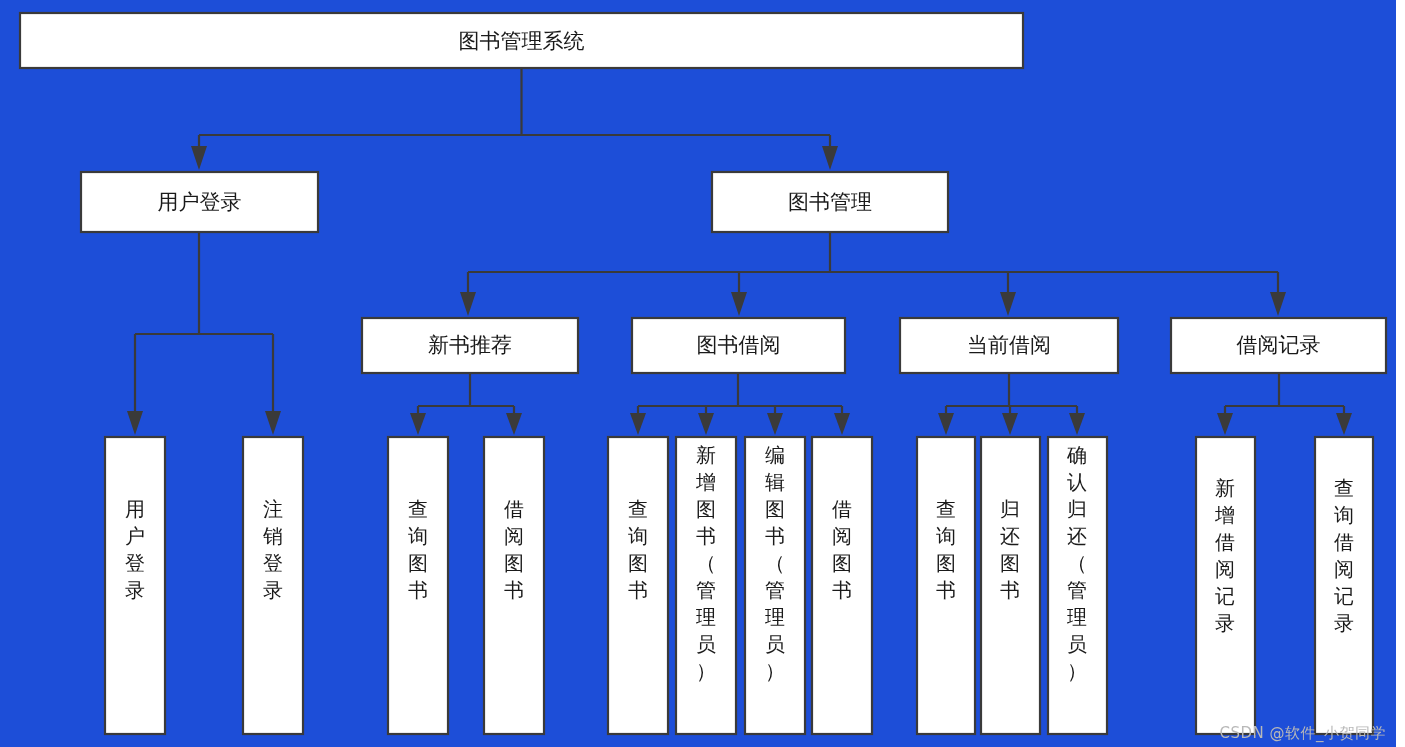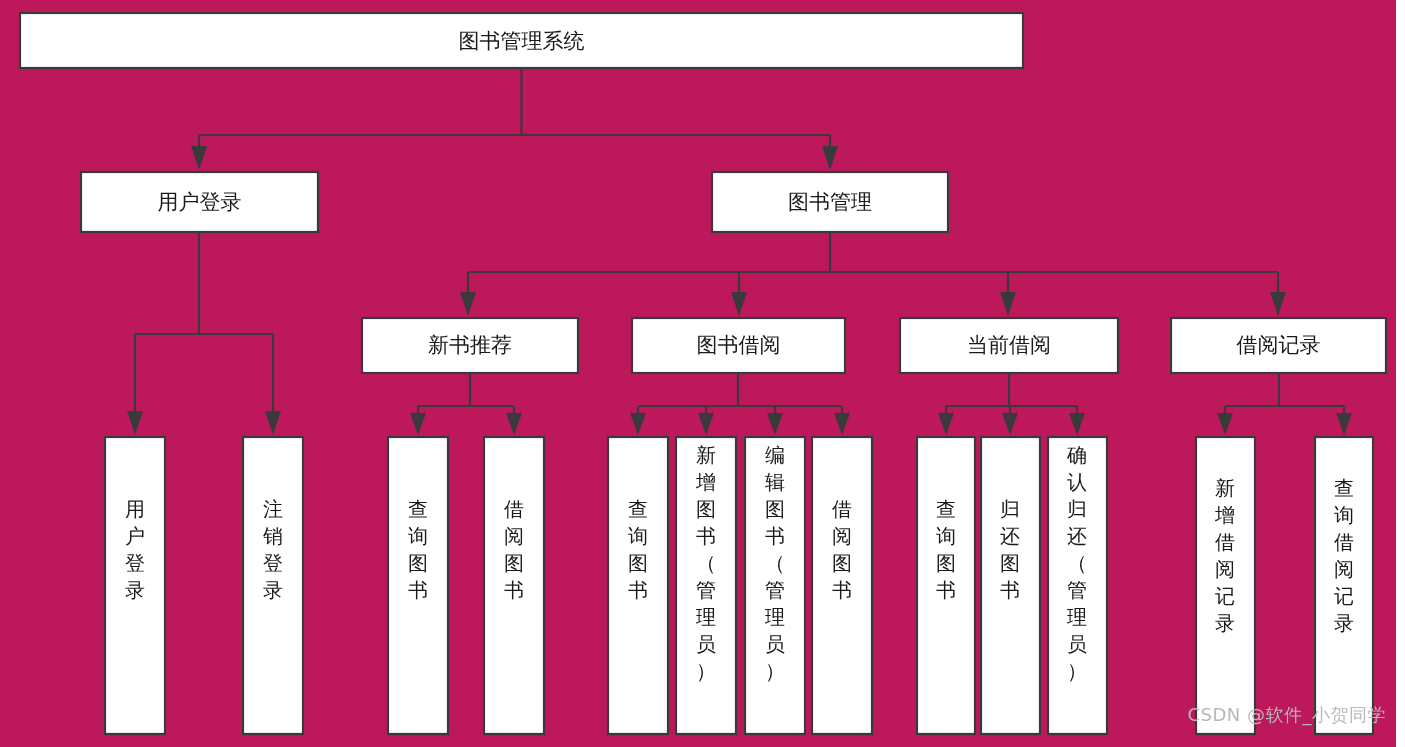--- a/index.html
+++ b/index.html
@@ -11,21 +11,21 @@
   body {
     width: 1405px;
     height: 747px;
     font-family: "DejaVu Sans", "Liberation Sans", sans-serif;
     overflow: hidden;
   }
   #diagram-root {
     position: relative;
     width: 1396px;
     height: 747px;
-    background: #be185d;
+    background: #1d4ed8;
   }
   svg#flowchart {
     position: absolute;
     top: 0;
     left: 0;
     width: 1405px;
     height: 747px;
     display: block;
   }
   .node-box {
@@ -52,23 +52,23 @@
   }
   .node-label-v {
     font-family: "DejaVu Sans", "Liberation Sans", sans-serif;
     font-size: 20px;
     fill: #1a1a1a;
     text-anchor: middle;
   }
   .watermark-text {
     position: absolute;
     right: 10px;
-    bottom: 20px;
-    font-family: "DejaVu Sans", "Liberation Sans", sans-serif;
-    font-size: 18px;
+    bottom: 4px;
+    font-family: "DejaVu Sans", "Liberation Sans", sans-serif;
+    font-size: 15px;
     color: #b8b8b8;
     white-space: nowrap;
     letter-spacing: 0.5px;
     user-select: none;
   }
 </style>
 </head>
 <body>
 
 <div id="diagram-root">

